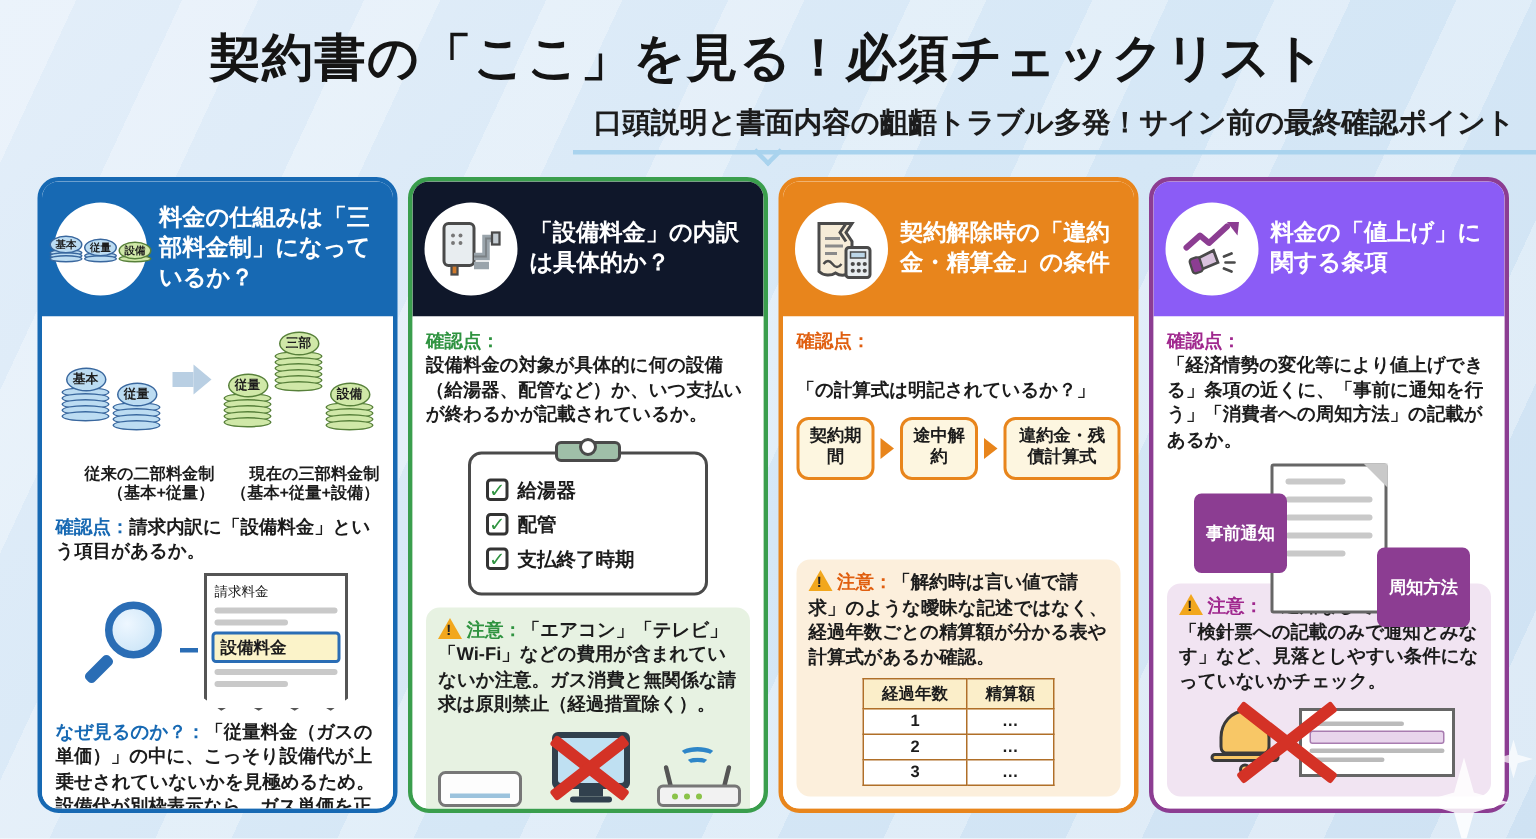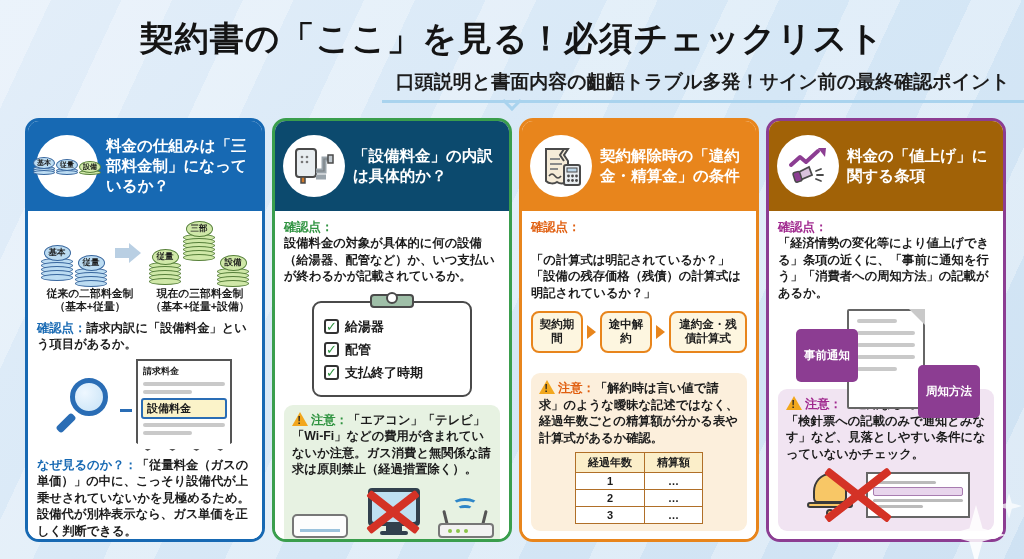--- a/index.html
+++ b/index.html
@@ -19,23 +19,23 @@
 
   .cards { display:flex; gap:7px; padding:10px 18px 0 25px; }
   .card { flex:1; height:424px; background:#fff; border-radius:14px; border:3px solid; overflow:hidden; display:flex; flex-direction:column; }
   .card-blue   { border-color:#1769b3; }
   .card-green  { border-color:#3a9e4d; }
   .card-orange { border-color:#e8851c; }
   .card-purple { border-color:#8c3d92; }
 
   .card-head { min-height:90px; display:flex; align-items:center; gap:8px; padding:8px 8px; }
   .card-blue   .card-head { background:#1769b3; }
-  .card-green  .card-head { background:#0c4a6e; }
+  .card-green  .card-head { background:#0f172a; }
   .card-orange .card-head { background:#e8851c; }
-  .card-purple .card-head { background:#a16207; }
+  .card-purple .card-head { background:#8b5cf6; }
   .head-icon { width:62px; height:62px; min-width:62px; background:#fff; border-radius:50%; display:flex; align-items:center; justify-content:center; position:relative; }
   .card-title { color:#fff; font-weight:bold; font-size:15.5px; line-height:1.3; }
 
   .card-body { flex:1; padding:8px 9px 8px; display:flex; flex-direction:column; gap:6px; overflow:hidden; background:#fff; }
 
   p.txt { font-size:12.3px; font-weight:bold; line-height:1.34; }
   .lbl-blue   { color:#1769b3; }
   .lbl-green  { color:#2f9340; }
   .lbl-orange { color:#e05f10; }
   .lbl-purple { color:#a0288e; }
@@ -47,30 +47,30 @@
   .coin-top { font-size:8.5px; font-weight:bold; border-radius:50%; padding:1px 4px; z-index:2; white-space:nowrap; }
   .coin { width:32px; height:7px; border-radius:50%; margin-top:-3px; }
   .c-blue .coin-top { background:#bcdcf2; border:1.5px solid #39679e; }
   .c-blue .coin     { background:#bcdcf2; border:1.5px solid #39679e; }
   .c-green .coin-top{ background:#d0e8a8; border:1.5px solid #57803a; }
   .c-green .coin    { background:#d0e8a8; border:1.5px solid #57803a; }
   .big-arrow { display:flex; align-items:center; margin:0 2px 18px; }
   .big-arrow .bar { width:14px; height:10px; background:#b9cfe3; }
   .big-arrow .tri { width:0; height:0; border-top:10px solid transparent; border-bottom:10px solid transparent; border-left:12px solid #b9cfe3; }
   .coin-caption { display:flex; justify-content:space-between; gap:4px; }
-  .coin-caption div { flex:1; text-align:center; font-size:10.8px; font-weight:bold; line-height:1.25; }
+  .coin-caption div { flex:1; text-align:right; font-size:10.8px; font-weight:bold; line-height:1.25;margin-top:23px; }
 
   
   .mag-row { display:flex; align-items:center; justify-content:center; gap:4px; }
   .magnifier { position:relative; width:58px; height:62px; }
   .mag-lens { position:absolute; top:4px; left:12px; width:38px; height:38px; border-radius:50%; border:5px solid #2a6db5; background:radial-gradient(circle at 35% 35%, #eef7ff, #c6e2f6); }
   .mag-handle { position:absolute; left:4px; bottom:2px; width:8px; height:22px; background:#2a6db5; border-radius:3px; transform:rotate(45deg); }
   .connector { width:12px; height:3px; background:#2a6db5; margin-top:12px; }
   .receipt { width:96px; background:#fff; border:2px solid #555; padding:4px 5px 10px; clip-path:polygon(0 0,100% 0,100% 91%,88% 100%,75% 92%,63% 100%,50% 92%,38% 100%,25% 92%,12% 100%,0 91%); }
-  .receipt-head { font-size:9px; font-weight:bold; margin-bottom:3px; }
+  .receipt-head { font-size:9px; font-weight:normal; margin-bottom:3px; }
   .r-line { height:4px; background:#c9c9c9; border-radius:2px; margin:4px 0; }
   .r-line.short { width:60%; }
   .r-high { border:2px solid #2a6db5; background:#fbf3c9; font-size:11px; font-weight:bold; padding:1px 4px; border-radius:3px; margin:3px -2px; }
 
   
   .clipboard { position:relative; width:160px; margin:10px auto 2px; border:2.5px solid #4a4a4a; border-radius:9px; background:#fff; padding:10px 10px 8px; }
   .clip { position:absolute; top:-9px; left:50%; transform:translateX(-50%); width:44px; height:14px; background:#9fbfa8; border:2px solid #4a4a4a; border-radius:4px; }
   .clip::after { content:""; position:absolute; left:50%; top:-4px; transform:translateX(-50%); width:8px; height:8px; border-radius:50%; background:#fff; border:2px solid #4a4a4a; }
   .chk-row { display:flex; align-items:center; gap:6px; margin:5px 0; }
   .chk-box { width:15px; height:15px; min-width:15px; border:2px solid #333; border-radius:3px; background:#fff; color:#2f9340; font-size:13px; font-weight:bold; line-height:11px; text-align:center; }
@@ -333,21 +333,21 @@
               <circle cx="38.5" cy="33" r="1.4"></circle>
               <circle cx="30.5" cy="37.5" r="1.4"></circle>
               <circle cx="34.5" cy="37.5" r="1.4"></circle>
               <circle cx="38.5" cy="37.5" r="1.4"></circle>
             </g>
         </svg>
       </div>
       <h2 class="card-title">契約解除時の「違約金・精算金」の条件</h2>
     </div>
     <div class="card-body">
-      <p class="txt"><span class="lbl-orange" style="display:block">確認点：</span><br><span>「の計算式は明記されているか？」</span><br><span>「設備の残存価格（残債）の計算式は明記されているか？」</span></p>
+      <p class="txt"><span class="lbl-orange" style="display:block">確認点：</span><br><span>「の計算式は明記されているか？」</span><br></p>
       <div class="flow">
         <div class="flow-box">契約期間</div>
         <span class="flow-arr"></span>
         <div class="flow-box">途中解約</div>
         <span class="flow-arr"></span>
         <div class="flow-box" style="max-width:78px;">違約金・残債計算式</div>
       </div>
       <div class="panel panel-orange">
         <p class="txt"><span class="warn"></span><span class="lbl-orange">注意：</span><span>「解約時は言い値で請求」のような曖昧な記述ではなく、経過年数ごとの精算額が分かる表や計算式があるか確認。</span></p>
         <table class="stl-table">

